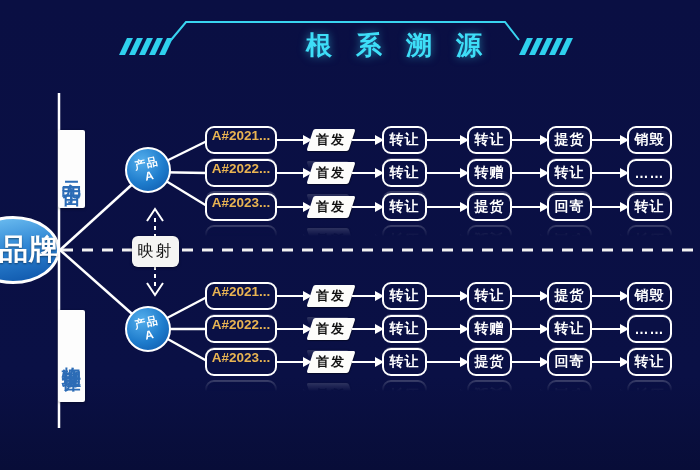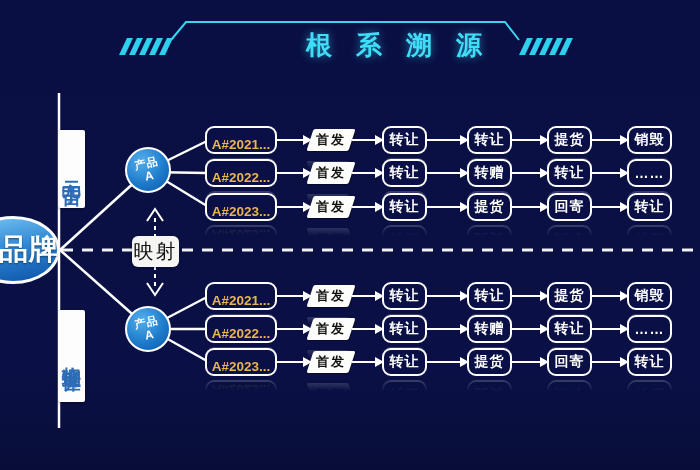--- a/index.html
+++ b/index.html
@@ -45,33 +45,33 @@
   }
   .pcircle.top{left:125px;top:147px;}
   .pcircle.bot{left:125px;top:306px;}
   .pc-inner{transform:rotate(-12deg);text-align:center;color:#fff;font-weight:bold;line-height:1.05;}
   .pc-l1{display:block;font-size:11px;letter-spacing:1px;}
   .pc-l2{display:block;font-size:12px;}
   .mapping{
     position:absolute;left:132px;top:236px;width:47px;height:31px;z-index:4;
     background:#f5f5f3;border-radius:6px;box-shadow:0 1px 3px rgba(0,0,0,.4);
     display:flex;align-items:center;justify-content:center;
-    font-family:"DejaVu Serif",serif;font-size:20px;color:#141414;letter-spacing:2px;
+    font-family:"DejaVu Serif",serif;font-size:16px;color:#141414;letter-spacing:2px;
   }
 
   
   .flow-row{
     position:absolute;left:205px;width:468px;height:28px;z-index:2;
     display:flex;align-items:center;
     -webkit-box-reflect:below 4px linear-gradient(transparent 60%,rgba(255,255,255,.20));
   }
   .abox{
     flex:0 0 72px;height:28px;box-sizing:border-box;background:#0a1045;
     border:2px solid #fff;border-radius:9px;
-    display:flex;align-items:flex-end;justify-content:center;
+    display:flex;align-items:flex-start;justify-content:center;
   }
   .atext{color:#e9b452;font-weight:bold;font-size:13.5px;white-space:nowrap;}
   .para{
     flex:0 0 42px;height:22px;background:#fdfdfb;transform:skewX(-18deg);
     border-radius:2px;box-shadow:1px 1px 1px rgba(0,0,0,.4);
     display:flex;align-items:center;justify-content:center;
   }
   .ptext{transform:skewX(18deg);font-family:"DejaVu Serif",serif;font-size:13px;
     color:#111;font-weight:600;letter-spacing:2px;white-space:nowrap;}
   .sbox{

